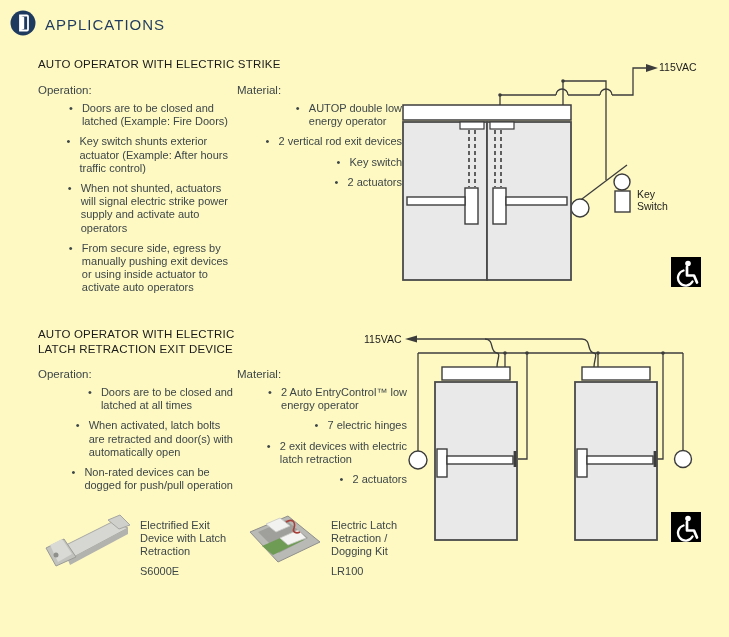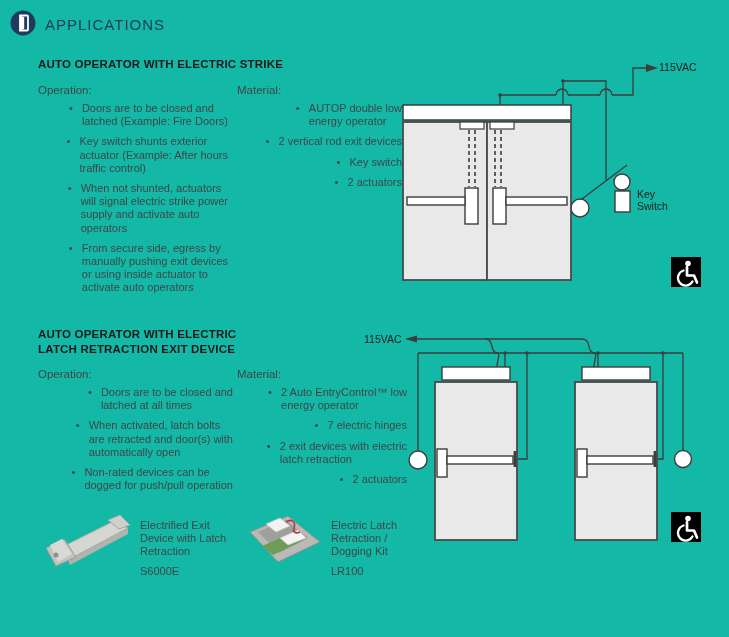--- a/index.html
+++ b/index.html
@@ -1,22 +1,22 @@
 <!DOCTYPE html>
 <html><head>
 <meta charset="utf-8">
 <style>
   html,body{margin:0;padding:0;background:#fff;}
-  .page{position:relative;width:729px;height:637px;background:#14b8a6;overflow:hidden;
+  .page{position:relative;width:729px;height:637px;background:#fef9c3;overflow:hidden;
         font-family:"Liberation Sans", sans-serif;color:#3d4647;}
   .abs{position:absolute;}
   
   .page-title{font-size:15px;font-weight:500;letter-spacing:1px;color:#1e3a5f;}
   
-  .sec-title{font-size:11.5px;font-weight:bold;color:#1a1a1a;letter-spacing:.2px;
+  .sec-title{font-size:11.5px;font-weight:normal;color:#1a1a1a;letter-spacing:.2px;
              line-height:14.5px;white-space:pre-line;}
   
   .col-label{font-size:11.5px;color:#3d4647;}
   
   .bullets{display:flex;flex-direction:column;gap:7px;}
   .bullet{display:flex;gap:6px;font-size:11px;line-height:13.2px;color:#3d4647;justify-content:flex-end;}
   .dot{flex:0 0 7px;width:7px;}
   .dot::before{content:"\2022";}
   .btxt{white-space:pre-line;}
   

